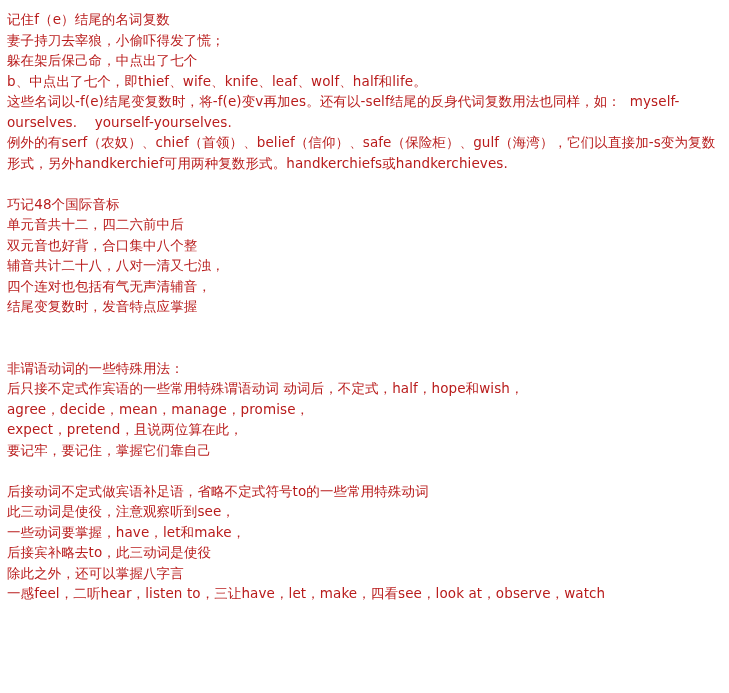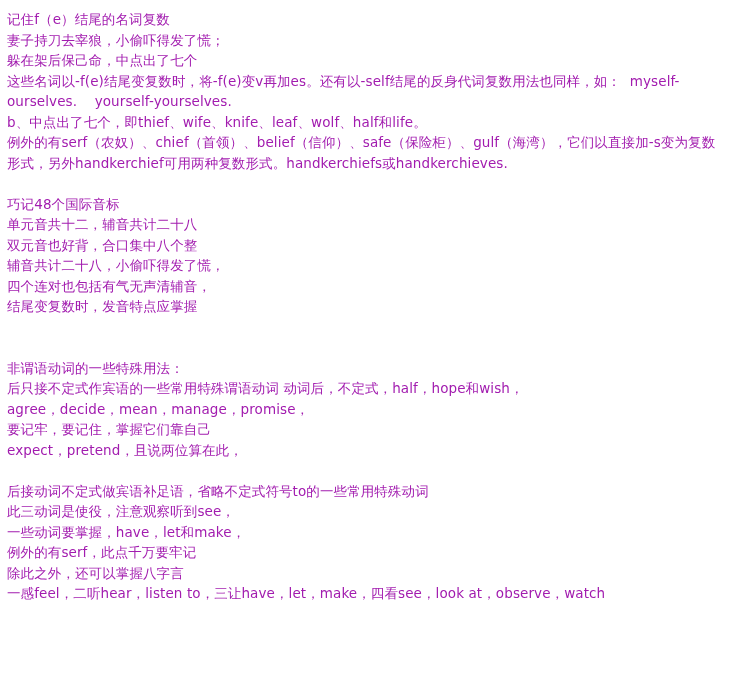--- a/index.html
+++ b/index.html
@@ -15,21 +15,21 @@
     font-family: "DejaVu Sans", "Liberation Sans", sans-serif;
   }
   #doc {
     box-sizing: border-box;
     width: 729px;
     padding: 9px 10px 0 7px;
   }
   .para {
     font-size: 13.5px;
     line-height: 20.5px;
-    color: #a21caf;
+    color: #b91c1c;
     letter-spacing: 0.1px;
     white-space: pre-wrap;
     word-wrap: break-word;
     overflow-wrap: break-word;
     margin: 0;
     text-align: left;
   }
   .blank {
     height: 20.5px;
     line-height: 20.5px;
@@ -40,43 +40,43 @@
   }
 </style>
 </head>
 <body>
 
 <div id="doc">
 
   <p class="para">记住f（e）结尾的名词复数</p>
   <p class="para">妻子持刀去宰狼，小偷吓得发了慌；</p>
   <p class="para">躲在架后保己命，中点出了七个</p>
+  <p class="para">b、中点出了七个，即thief、wife、knife、leaf、wolf、half和life。</p>
   <p class="para">这些名词以-f(e)结尾变复数时，将-f(e)变v再加es。还有以-self结尾的反身代词复数用法也同样，如：  myself-ourselves.    yourself-yourselves.</p>
-  <p class="para">b、中点出了七个，即thief、wife、knife、leaf、wolf、half和life。</p>
   <p class="para">例外的有serf（农奴）、chief（首领）、belief（信仰）、safe（保险柜）、gulf（海湾），它们以直接加-s变为复数形式，另外handkerchief可用两种复数形式。handkerchiefs或handkerchieves.</p>
 
   <div class="blank">&nbsp;</div>
 
   <p class="para">巧记48个国际音标</p>
-  <p class="para">单元音共十二，辅音共计二十八</p>
+  <p class="para">单元音共十二，四二六前中后</p>
   <p class="para">双元音也好背，合口集中八个整</p>
-  <p class="para">辅音共计二十八，小偷吓得发了慌，</p>
+  <p class="para">辅音共计二十八，八对一清又七浊，</p>
   <p class="para">四个连对也包括有气无声清辅音，</p>
   <p class="para">结尾变复数时，发音特点应掌握</p>
 
   <div class="blank blank-2">&nbsp;</div>
 
   <p class="para">非谓语动词的一些特殊用法：</p>
   <p class="para">后只接不定式作宾语的一些常用特殊谓语动词 动词后，不定式，half，hope和wish，</p>
   <p class="para">agree，decide，mean，manage，promise，</p>
+  <p class="para">expect，pretend，且说两位算在此，</p>
   <p class="para">要记牢，要记住，掌握它们靠自己</p>
-  <p class="para">expect，pretend，且说两位算在此，</p>
 
   <div class="blank">&nbsp;</div>
 
   <p class="para">后接动词不定式做宾语补足语，省略不定式符号to的一些常用特殊动词</p>
   <p class="para">此三动词是使役，注意观察听到see，</p>
   <p class="para">一些动词要掌握，have，let和make，</p>
-  <p class="para">例外的有serf，此点千万要牢记</p>
+  <p class="para">后接宾补略去to，此三动词是使役</p>
   <p class="para">除此之外，还可以掌握八字言</p>
   <p class="para">一感feel，二听hear，listen to，三让have，let，make，四看see，look at，observe，watch</p>
 
 </div>
 
 </body></html>

